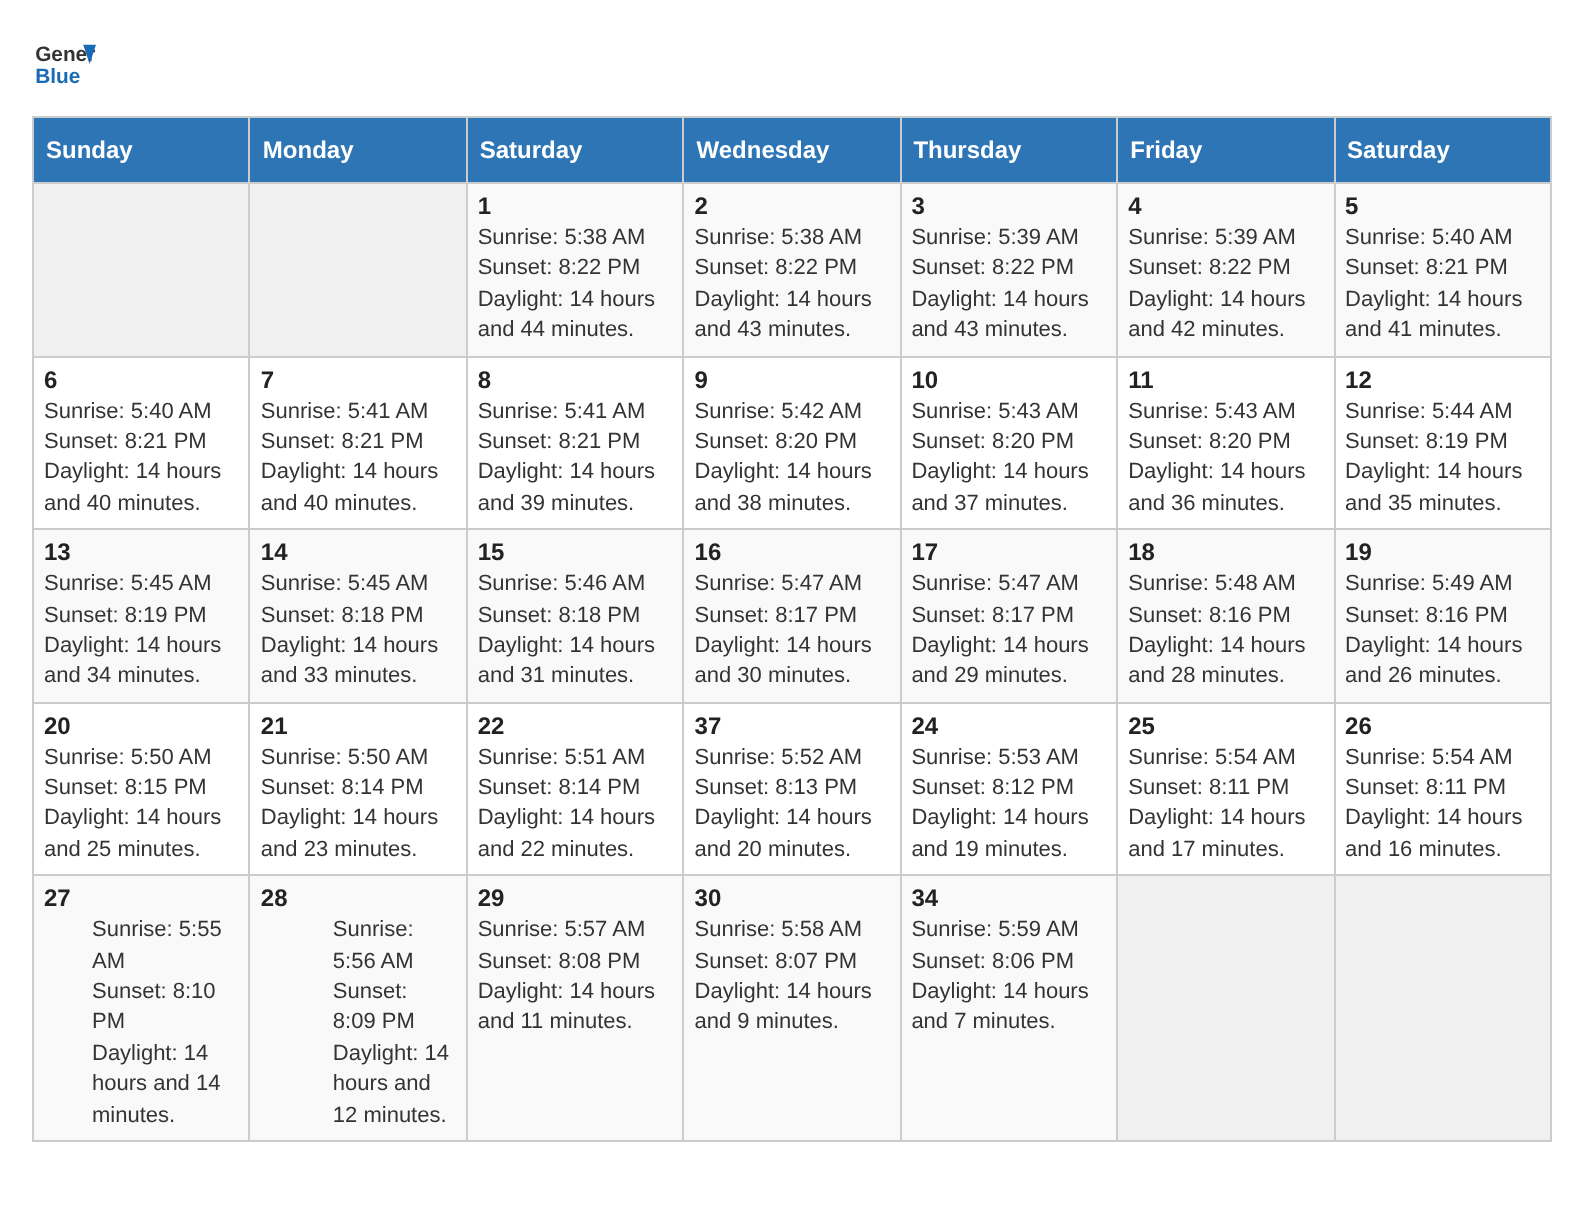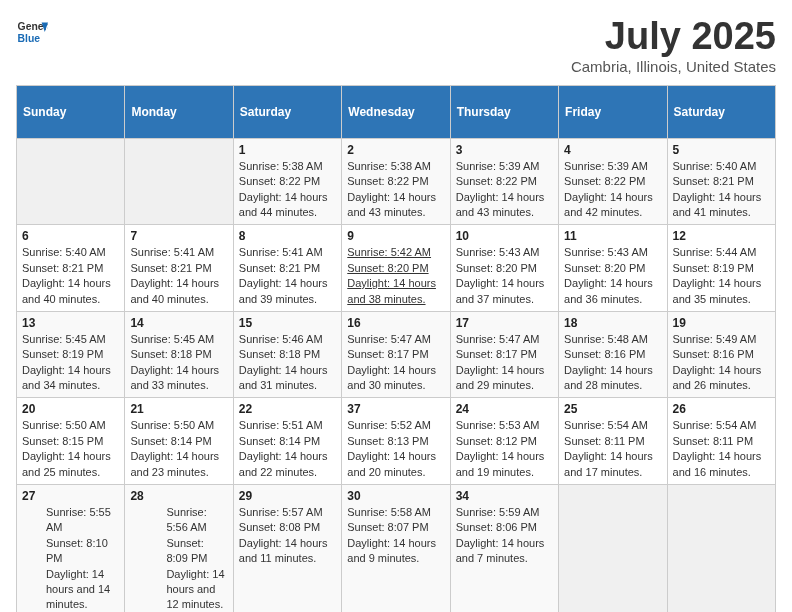--- a/index.html
+++ b/index.html
@@ -39,21 +39,21 @@
       color: #555;
     }
     .calendar {
       width: 100%;
       border-collapse: collapse;
       font-size: 11px;
     }
     .calendar thead tr th {
       background-color: #2e75b6;
       color: #fff;
-      padding: 19px 6px;
+      padding: 9px 6px;
       text-align: left;
       font-size: 12px;
       font-weight: bold;
       border: 1px solid #ccc;
     }
     .calendar tbody tr td {
       border: 1px solid #ccc;
       vertical-align: top;
       padding: 4px 5px;
       width: 108px;
@@ -84,24 +84,20 @@
 </head>
 <body>
 
 <div class="header">
   <div class="logo">
     <svg class="logo-icon" viewBox="0 0 40 40">
       <text x="2" y="18" font-size="13" font-weight="bold" fill="#333" font-family="Arial">General</text>
       <text x="2" y="32" font-size="13" font-weight="bold" fill="#1a6bb5" font-family="Arial">Blue</text>
       <polygon points="32,8 40,8 36,20" fill="#1a6bb5"></polygon>
     </svg>
-  </div>
-  <div class="title-block">
-    <div class="main-title">July 2025</div>
-    <div class="subtitle">Cambria, Illinois, United States</div>
   </div>
 </div>
 
 <table class="calendar">
   <thead>
     <tr>
     <th>Sunday</th>
         <th>Monday</th>
         <th>Saturday</th>
         <th>Wednesday</th>
@@ -159,21 +155,21 @@
 Daylight: 14 hours and 40 minutes.</div>
         </td>
         <td>
           <div class="day-number">8</div>
           <div class="day-info" style="white-space: pre-line;">Sunrise: 5:41 AM
 Sunset: 8:21 PM
 Daylight: 14 hours and 39 minutes.</div>
         </td>
         <td>
           <div class="day-number">9</div>
-          <div class="day-info" style="white-space: pre-line; text-decoration: underline;">Sunrise: 5:42 AM
+          <div class="day-info" style="white-space: pre-line;">Sunrise: 5:42 AM
 Sunset: 8:20 PM
 Daylight: 14 hours and 38 minutes.</div>
         </td>
         <td>
           <div class="day-number">10</div>
           <div class="day-info" style="white-space: pre-line;">Sunrise: 5:43 AM
 Sunset: 8:20 PM
 Daylight: 14 hours and 37 minutes.</div>
         </td>
         <td>

